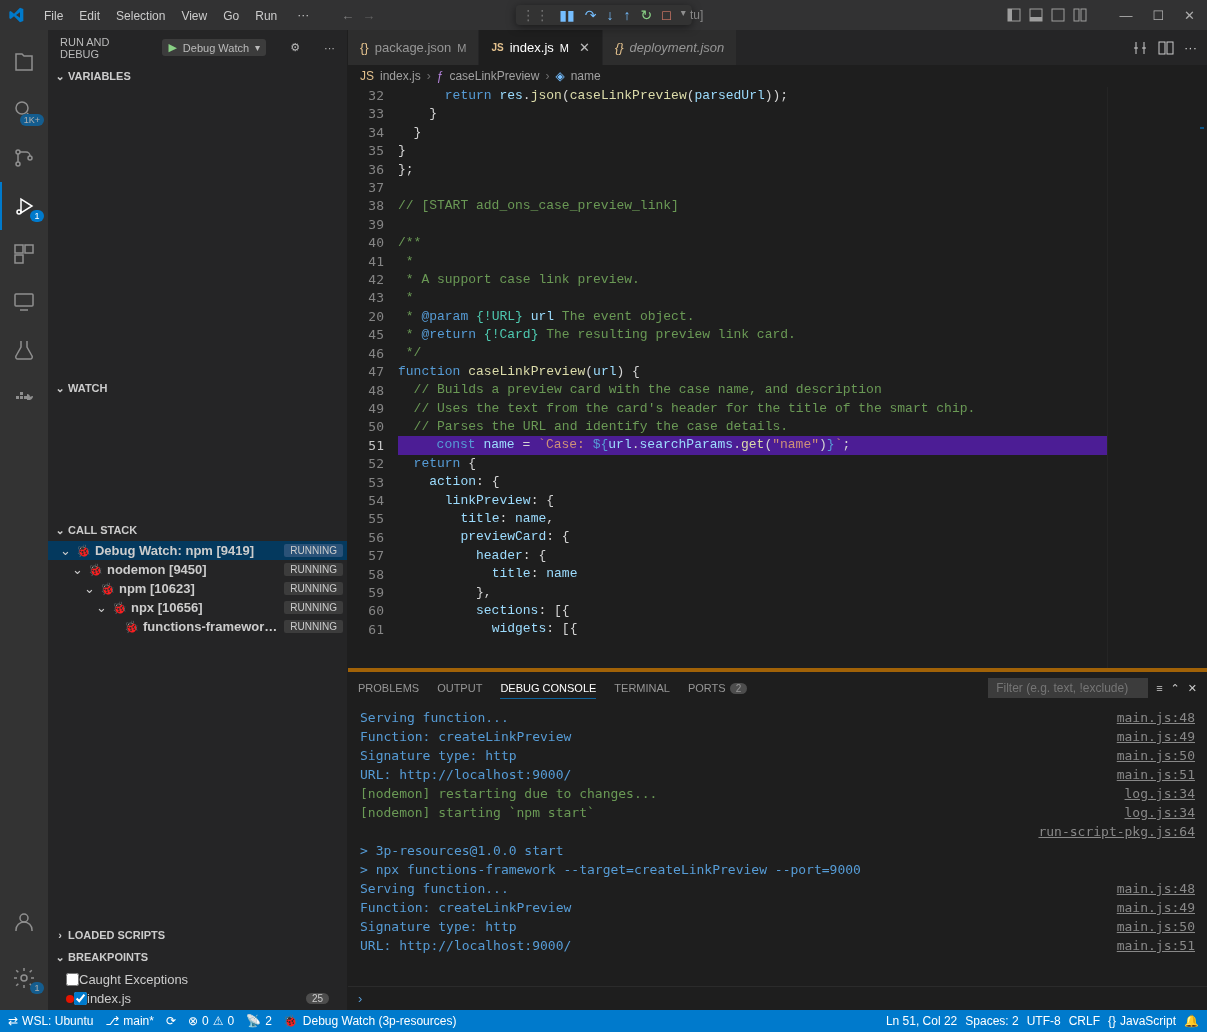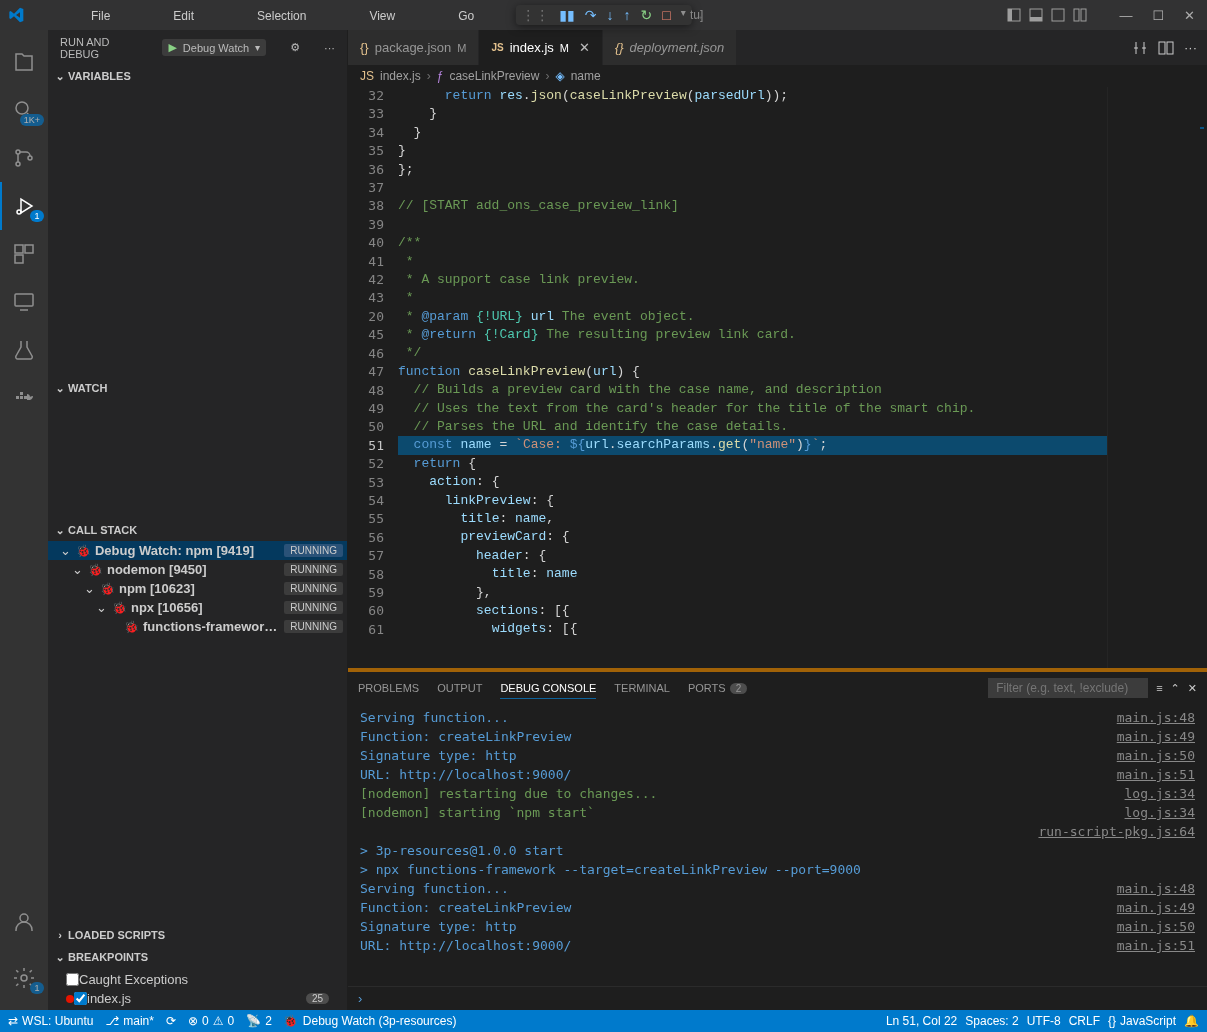--- a/index.html
+++ b/index.html
@@ -17,21 +17,21 @@
 .titlebar {
   height: 30px;
   background: #323233;
   display: flex;
   align-items: center;
   padding: 0 8px;
   gap: 4px;
   position: relative;
 }
 .titlebar .logo { width: 16px; height: 16px; margin-right: 8px; }
-.titlebar .menu-item { padding: 0 8px; color: #cccccc; cursor: pointer; font-size: 12px; margin-left: 47px; }
+.titlebar .menu-item { padding: 0 8px; color: #cccccc; cursor: pointer; font-size: 12px; }
 .titlebar .debug-controls {
   position: absolute;
   left: 50%;
   transform: translateX(-50%);
   display: flex;
   background: #333333;
   border-radius: 4px;
   padding: 2px 6px;
   gap: 10px;
   box-shadow: 0 2px 8px rgba(0,0,0,.5);
@@ -153,21 +153,21 @@
   padding: 0 14px 0 0; color: #858585; font-family: Consolas, monospace;
   font-size: 13px; line-height: 18.4px; user-select: none;
 }
 .gutter .ln.current { color: #c6c6c6; }
 .code {
   flex: 1; font-family: Consolas, 'Courier New', monospace;
   font-size: 13px; line-height: 18.4px; white-space: pre;
   position: relative;
 }
 .code .line { height: 18.4px; position: relative; }
-.code .line.hl { background: #0c4a6e; }
+.code .line.hl { background: #4c1d95; padding-left: 23px; }
 .tk-kw { color: #569cd6; }
 .tk-fn { color: #dcdcaa; }
 .tk-var { color: #9cdcfe; }
 .tk-str { color: #ce9178; }
 .tk-cmt { color: #6a9955; }
 .tk-type { color: #4ec9b0; }
 .tk-prop { color: #9cdcfe; text-align: center; }
 .tk-pun { color: #d4d4d4; }
 .tk-doc { color: #569cd6; }
 .minimap {

